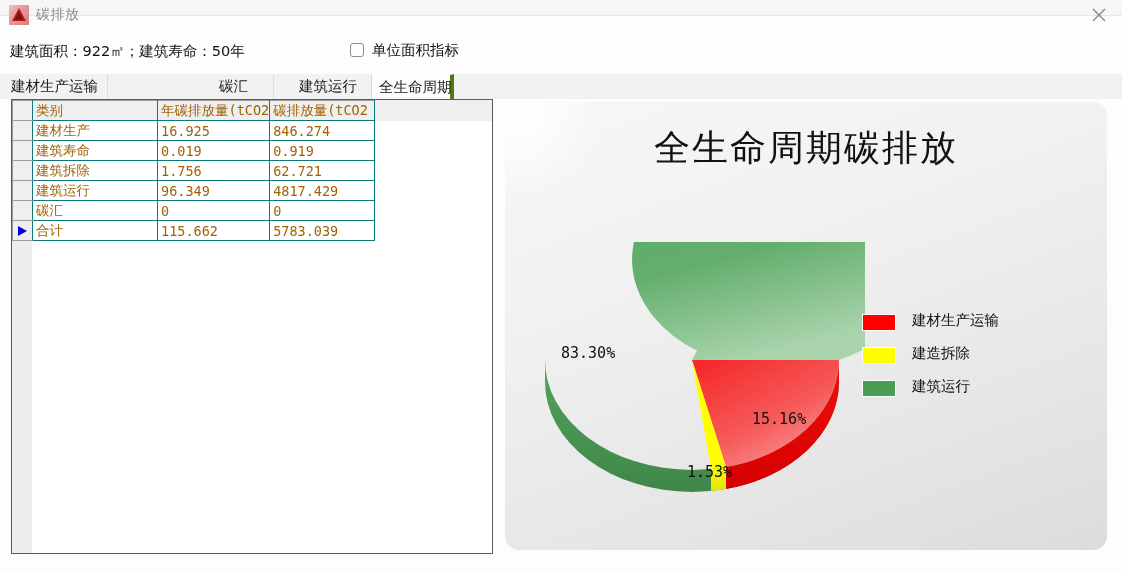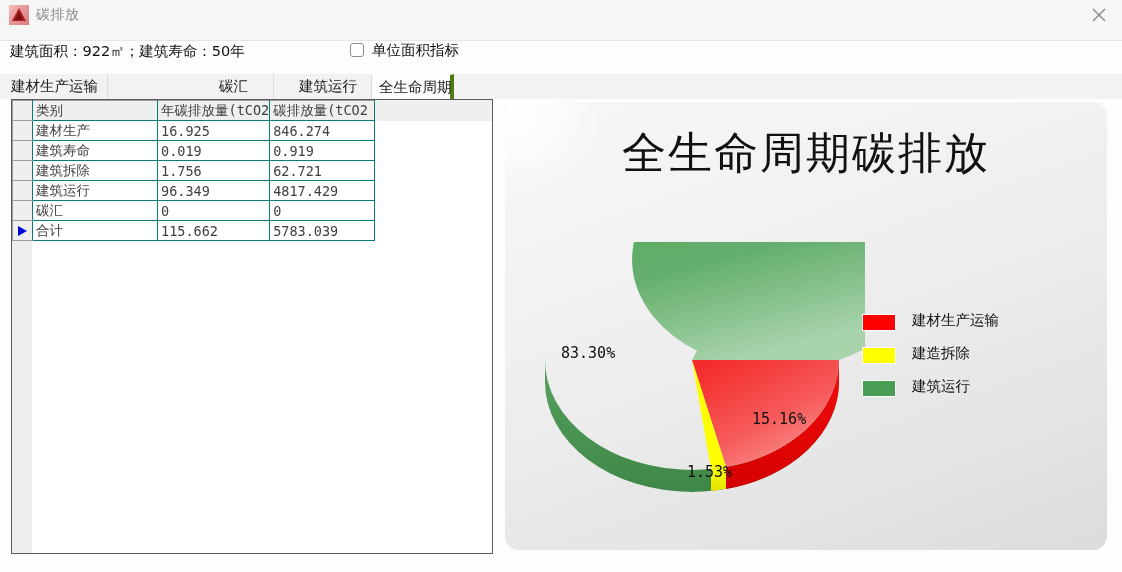--- a/index.html
+++ b/index.html
@@ -5,21 +5,21 @@
   * { box-sizing: border-box; margin: 0; padding: 0; }
   html, body {
     width: 1122px; height: 572px;
     background: #fdfdfd;
     font-family: "Liberation Sans", sans-serif;
     overflow: hidden;
   }
 
   
   #titlebar {
-    position: absolute; left: 0; top: 0; width: 1122px; height: 41px;
+    position: absolute; left: 0; top: 0; width: 1122px; height: 16px;
     background: #f6f6f6;
     border-bottom: 1px solid #e6e6e6;
   }
   #app-logo {
     position: absolute; left: 9px; top: 5px; width: 20px; height: 20px;
     background: linear-gradient(135deg,#f5c0c0 0%, #e89a9a 40%, #d87d7d 100%);
     overflow: hidden;
   }
   #app-logo svg { display:block; }
   #window-title {
@@ -98,21 +98,21 @@
   table.grid {
     position: absolute; left: 0; top: 0;
     border-collapse: collapse;
     table-layout: fixed;
   }
   table.grid td, table.grid th {
     border: 1px solid #0d7a7a;
     height: 20px;
     font-size: 13.5px;
     font-family: "DejaVu Sans Mono", monospace;
-    color: #404040;
+    color: #a16207;
     text-align: left;
     font-weight: normal;
     padding: 0 0 0 3px;
     overflow: hidden;
     white-space: nowrap;
     background: #fff;
   }
   table.grid .marker-cell {
     width: 20px; padding: 0;
     background: #efefef;
@@ -142,21 +142,21 @@
     border-radius: 14px;
     background:
       radial-gradient(ellipse 120px 120px at 14px 14px, #ffffff 0%, rgba(255,255,255,0) 70%),
       linear-gradient(160deg, #f7f7f7 0%, #f1f1f1 35%, #e6e6e6 72%, #dcdcdc 100%);
     overflow: hidden;
   }
   #chart-title {
     position: absolute; left: 0; top: 22px; width: 602px;
     text-align: center;
     font-family: Liberation Sans, sans-serif;
-    font-size: 44px; color: #111;
+    font-size: 36px; color: #111;
     letter-spacing: 2px;
   }
   #pie-svg { position: absolute; left: 20px; top: 140px; }
   .slice-label {
     font-family: "DejaVu Sans Mono", monospace;
     font-size: 15px;
     fill: #111;
   }
   #legend { position: absolute; left: 357px; top: 207px; }
   .legend-row { position: relative; height: 33px; }

